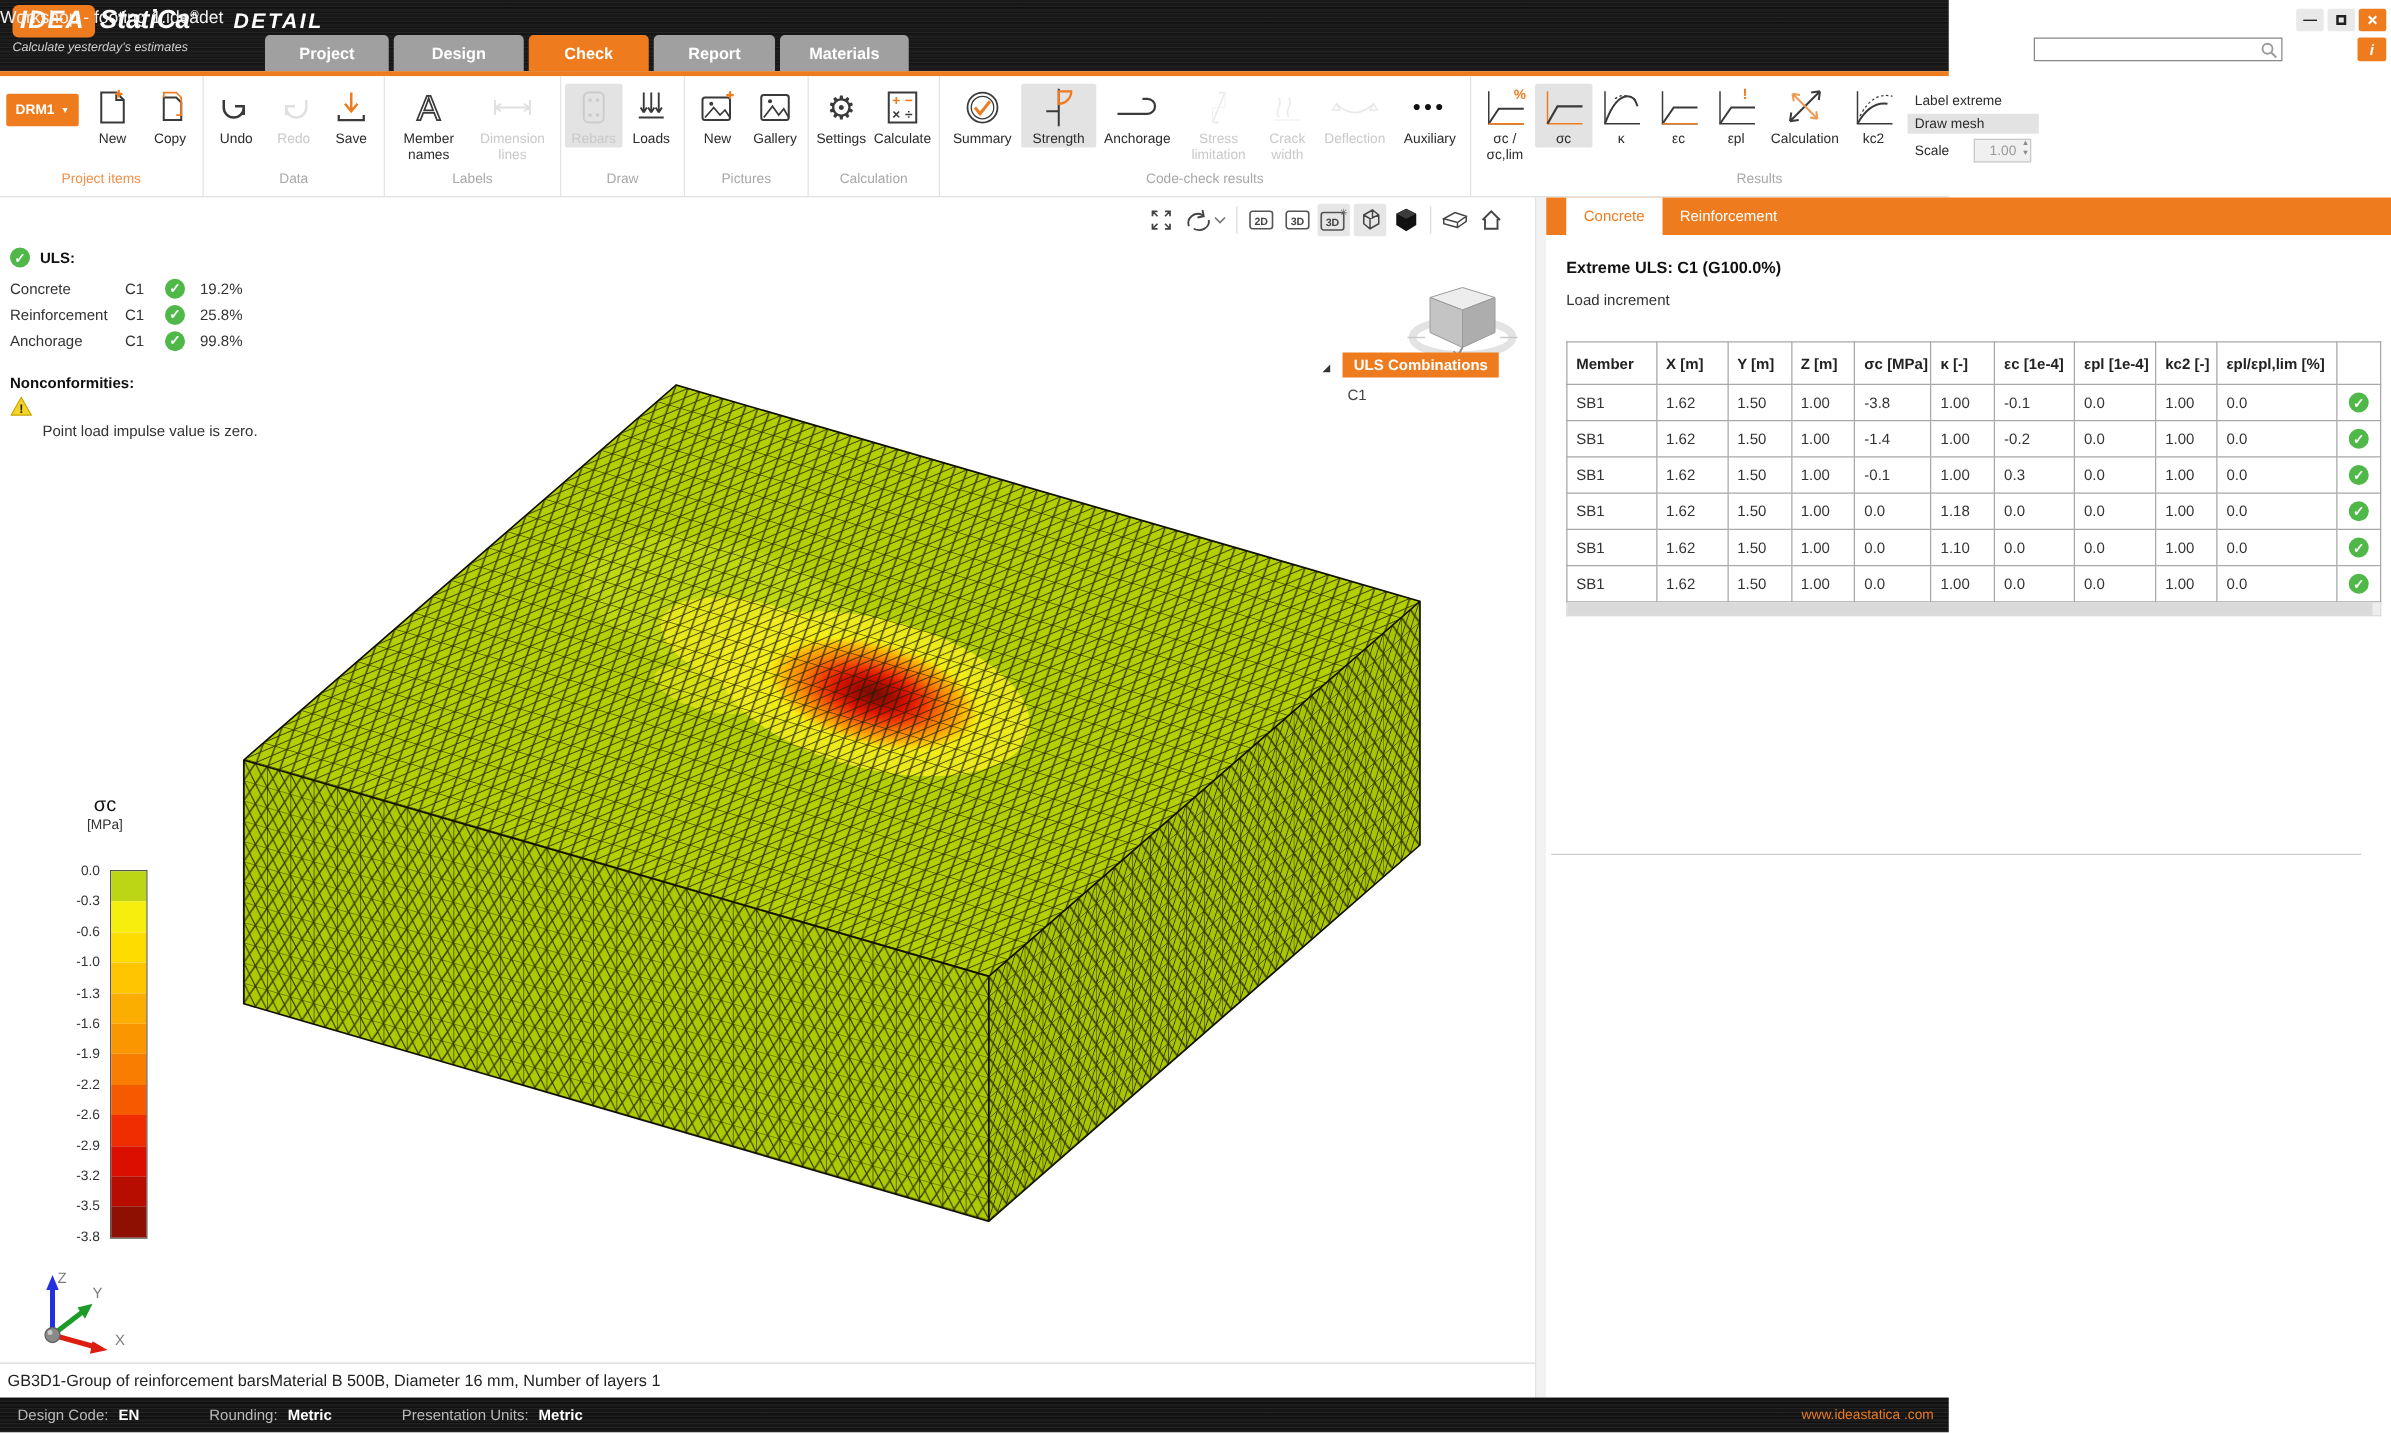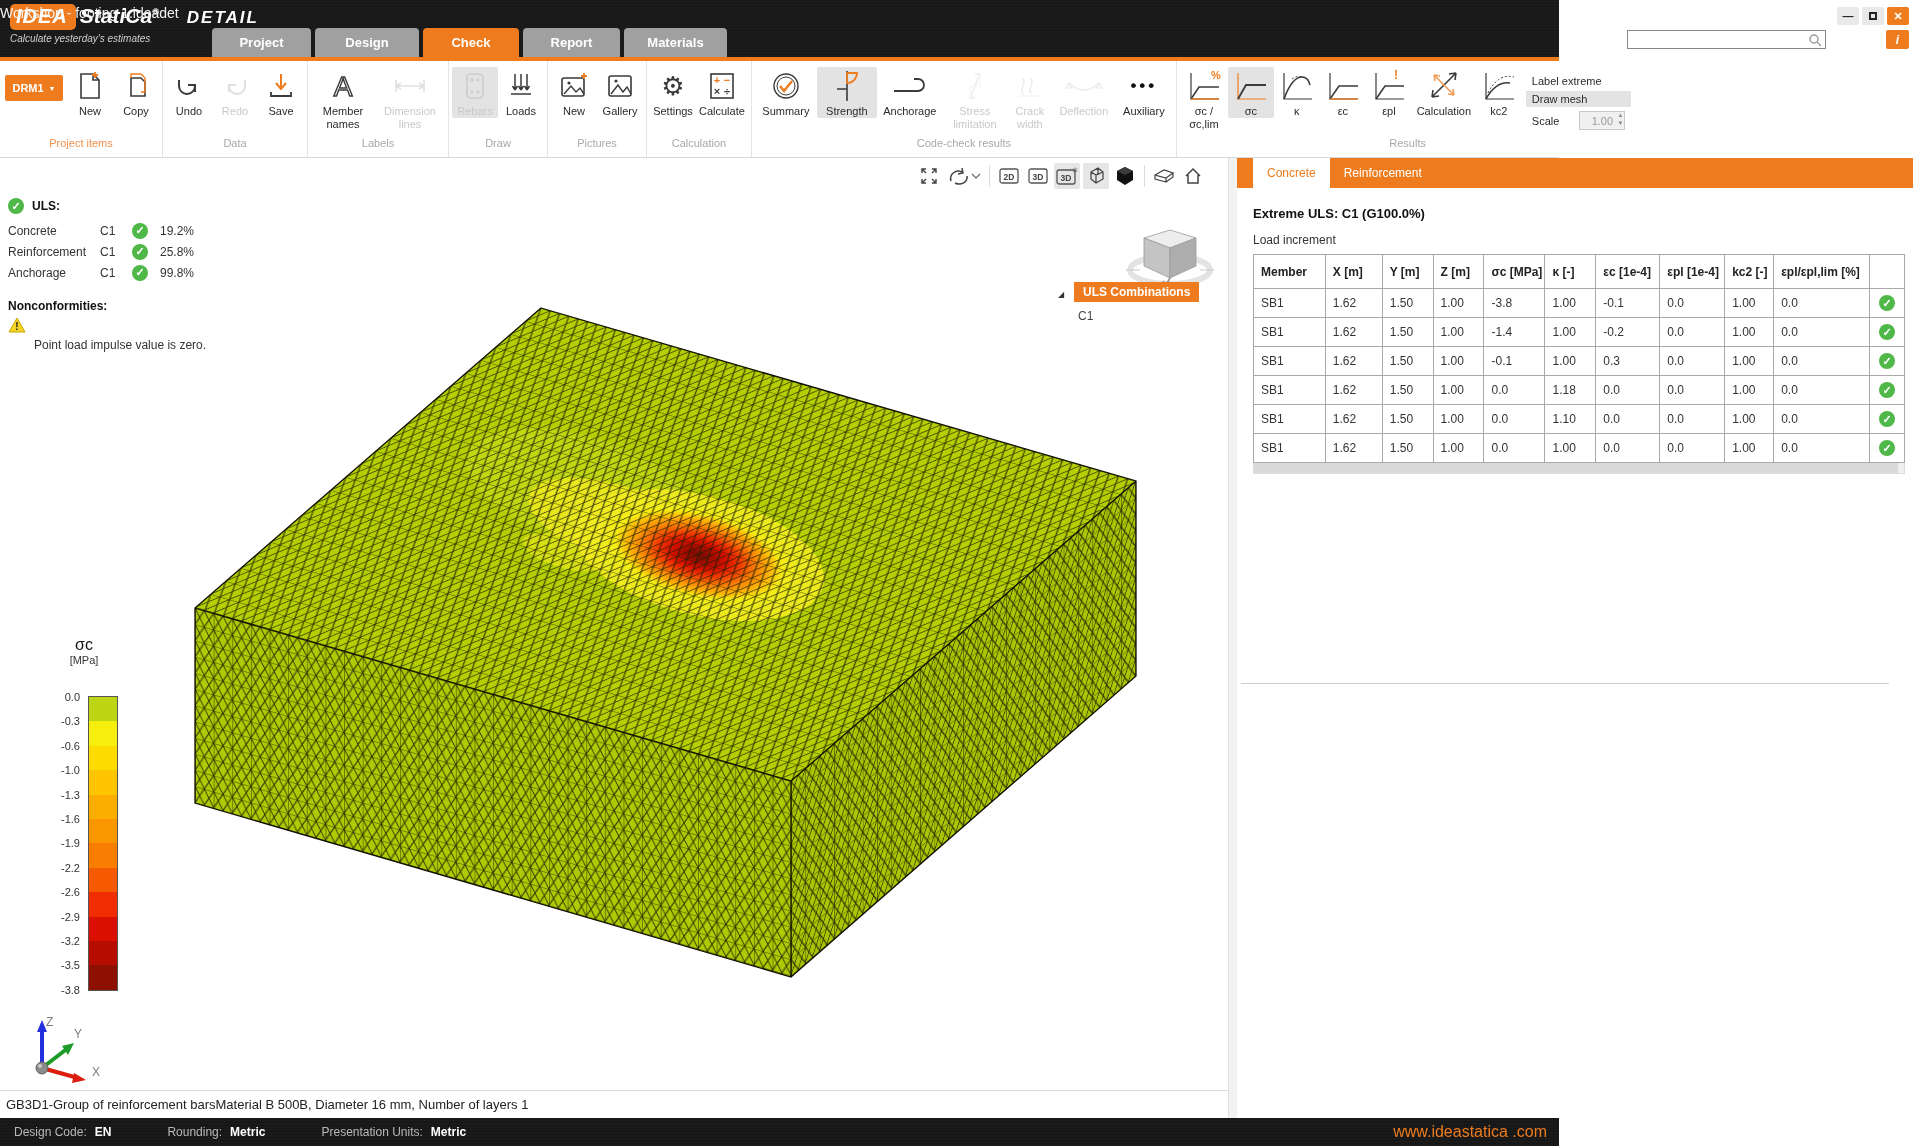--- a/index.html
+++ b/index.html
@@ -135,39 +135,39 @@
   .ptab { display:flex; align-items:center; padding:0 14px; font-size:12px; color:#fff; cursor:default;}
   .ptab.active { background:#fff; color:var(--accent,#ee7c1e); margin-left:16px; }
   #panel-body { padding:0 8px 0 16px; position:relative; height:930px;}
   #panel-heading { font-weight:bold; font-size:13px; color:#111; margin-top:18px; }
   #loadinc-row { display:flex; align-items:center; margin-top:12px; font-size:12px; color:#333;}
   #loadinc-label { width:154px; }
   #loadinc-select { width:498px; height:22px; background:#e9e9e9; border:1px solid #cfcfcf;
     font-size:12px; color:#222; display:flex; align-items:center; padding:0 8px; position:relative;}
   #loadinc-select .caret { position:absolute; right:6px; font-size:9px; color:#333; }
 
-  #result-table { border-collapse:collapse; margin-top:7px; font-size:12px; color:#333;
+  #result-table { border-collapse:collapse; margin-top:26px; font-size:12px; color:#333;
     table-layout:fixed; }
   #result-table th, #result-table td { border:1px solid #a8a8a8; padding:0 0 0 7px;
     text-align:left; overflow:hidden; white-space:nowrap; }
   #result-table th { height:34px; font-weight:bold; color:#222; }
   #result-table td { height:29px; }
   #result-table td.chk { padding:0; text-align:center; }
   #table-scroll { width:652px; height:11px; background:#eeeeee; border:1px solid #dcdcdc;
     border-top:none; }
   #table-scroll .thumb { width:99%; height:100%; background:#dadada; }
   #panel-divider { position:absolute; left:4px; top:477px; width:648px; border-top:1px solid #cccccc;}
 
   
   #statusbar { position:absolute; left:0; top:1118px; width:100%; height:28px;
     background: repeating-linear-gradient(0deg,#0c0c0c 0px,#262626 1px,#101010 2px,#1c1c1c 3px);
     display:flex; align-items:center; font-size:12px; color:#b9b9b9; padding-left:14px; gap:8px;}
   #statusbar b { color:#fff; }
   .sb-gap { width:40px; }
-  #website { position:absolute; right:12px; color:var(--accent,#ee7c1e); font-size:16px; }
+  #website { position:absolute; right:12px; color:var(--accent,#ee7c1e); font-size:11px; }
 
   svg text { font-family:"Liberation Sans",sans-serif; }
 </style>
 </head>
 <body>
 
 <div id="app">
 
   <div id="titlebar">
     <div id="logo-block">

